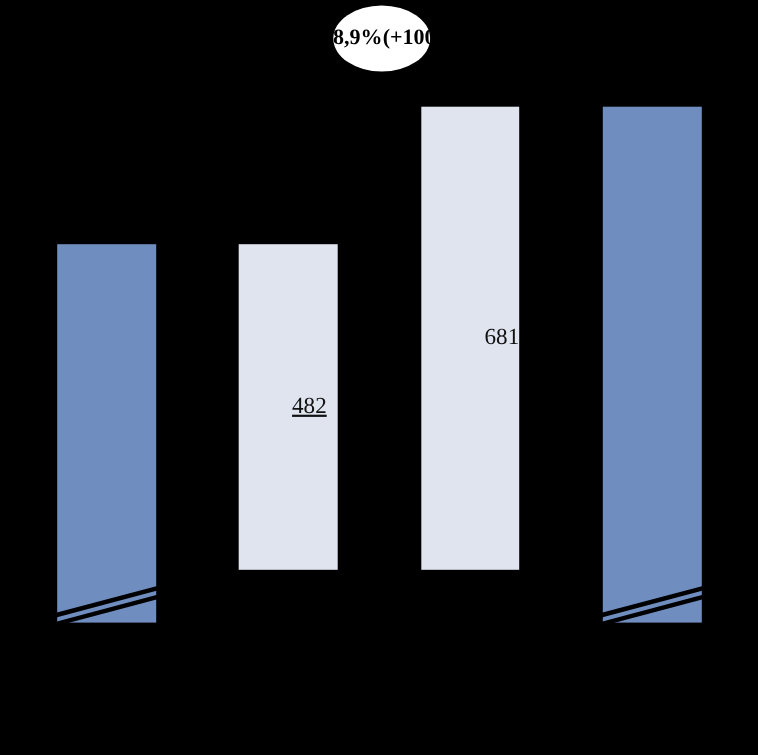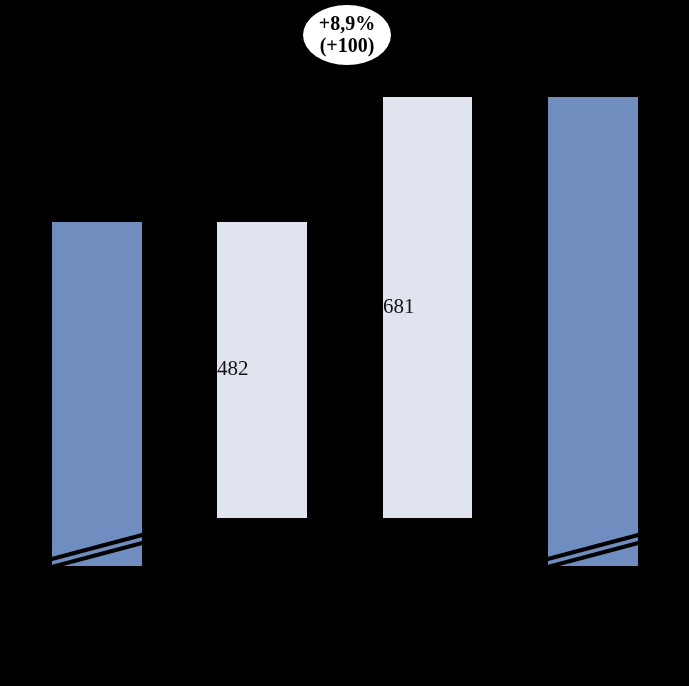--- a/index.html
+++ b/index.html
@@ -24,41 +24,41 @@
     top: 0;
     width: 689px;
     height: 686px;
   }
   .bar {
     position: absolute;
     box-sizing: border-box;
   }
   .bar-label {
     position: absolute;
-    text-align: left;
+    text-align: right;
     font-family: "Liberation Serif", "DejaVu Serif", serif;
     font-size: 21px;
     line-height: 1;
     color: #111111;
     white-space: nowrap;
     pointer-events: none;
   }
   .bar-label.hidden-on-black {
     color: #000000;
   }
   .break-mark {
     position: absolute;
     pointer-events: none;
   }
   .callout {
     position: absolute;
     background: #ffffff;
     border-radius: 50%;
     display: flex;
-    flex-direction: column;
+    flex-direction: row;
     align-items: center;
     justify-content: center;
     color: #000000;
     font-family: "Liberation Serif", "DejaVu Serif", serif;
     font-weight: bold;
     font-size: 20px;
     line-height: 1.08;
     text-align: center;
   }
   .callout .line {
@@ -81,21 +81,21 @@
   <div class="plot-area">
 
     <div class="bar" style="left:52px; top:222px; width:90px; height:344px; background:#6F8EBF;"></div>
     <svg class="break-mark" style="left:46px; top:528px;" width="104" height="40" viewBox="0 0 104 40">
       <line x1="2" y1="32" x2="100" y2="6" stroke="#000000" stroke-width="4"></line>
       <line x1="2" y1="40" x2="100" y2="14" stroke="#000000" stroke-width="4"></line>
     </svg>
     <div class="bar-label hidden-on-black" style="left:52px; top:385px; width:90px;"></div>
 
     <div class="bar" style="left:217px; top:222px; width:90px; height:296px; background:#DFE4EF;"></div>
-    <div class="bar-label" style="left:217px; top:358px; width:80px;">482</div>
+    <div class="bar-label" style="left:217px; top:358px; width:80px;text-decoration:underline;">482</div>
 
     <div class="bar" style="left:383px; top:97px; width:89px; height:421px; background:#DFE4EF;"></div>
     <div class="bar-label" style="left:383px; top:296px; width:89px;">681</div>
 
     <div class="bar" style="left:548px; top:97px; width:90px; height:469px; background:#6F8EBF;"></div>
     <svg class="break-mark" style="left:542px; top:528px;" width="104" height="40" viewBox="0 0 104 40">
       <line x1="2" y1="32" x2="100" y2="6" stroke="#000000" stroke-width="4"></line>
       <line x1="2" y1="40" x2="100" y2="14" stroke="#000000" stroke-width="4"></line>
     </svg>
     <div class="bar-label hidden-on-black" style="left:548px; top:320px; width:90px;"></div>

